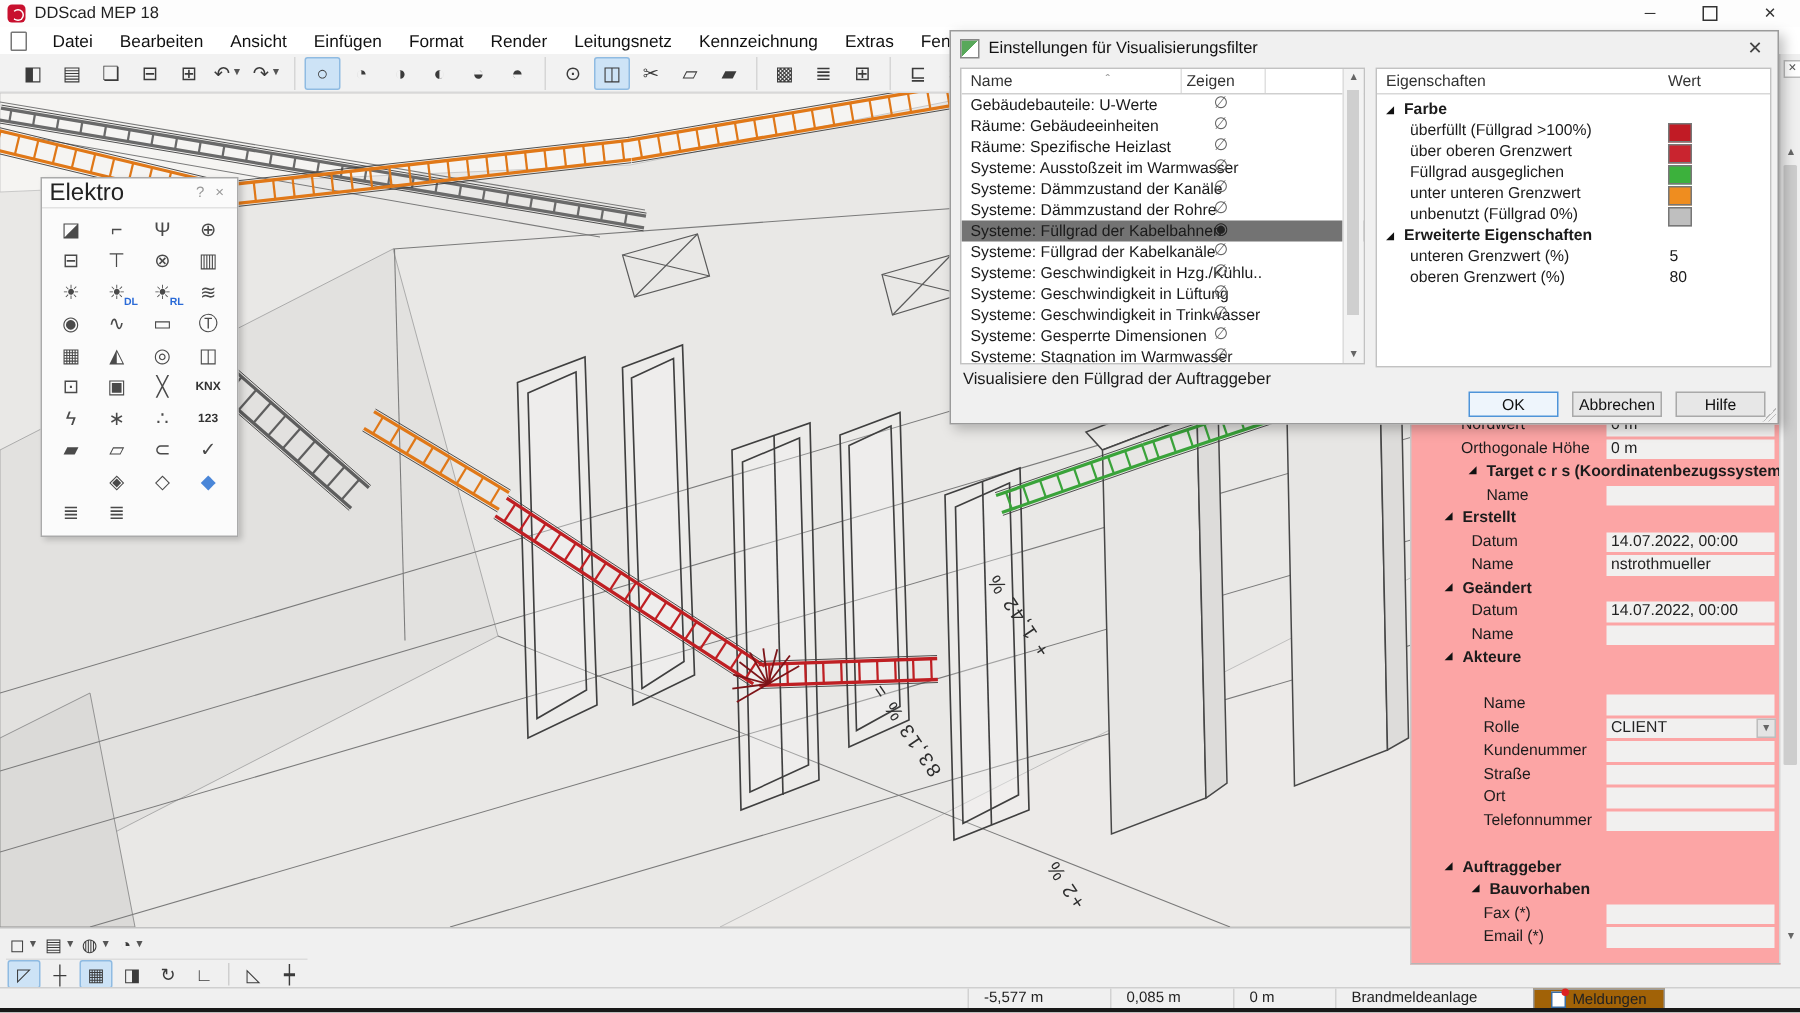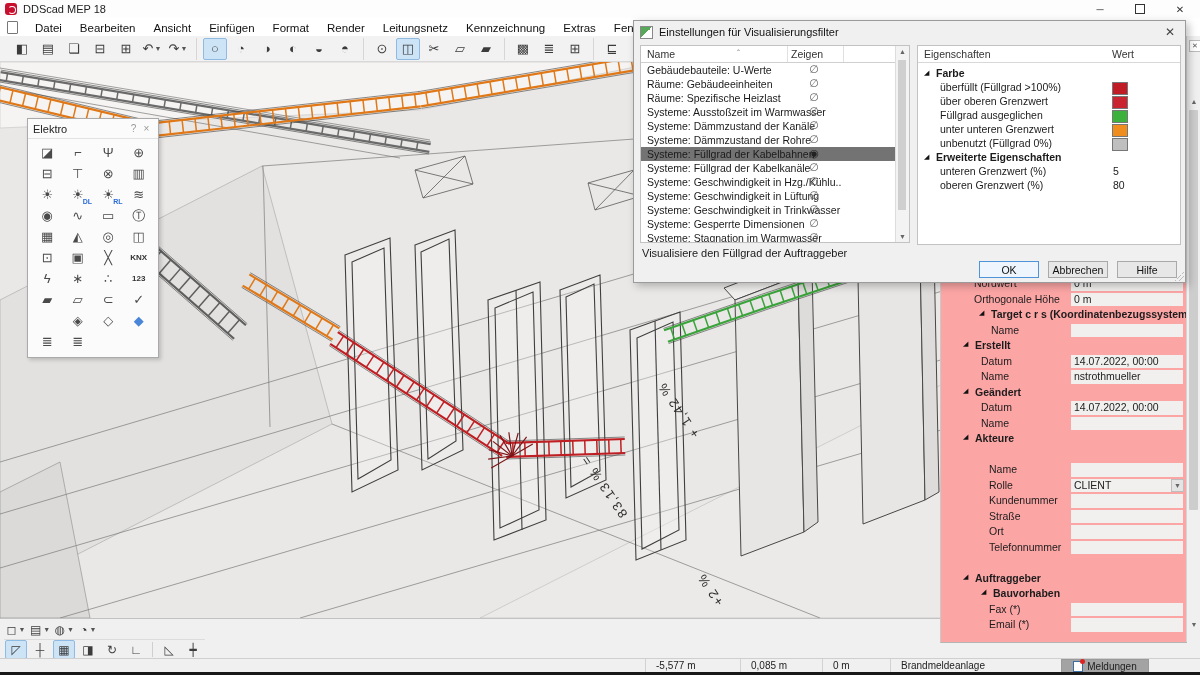--- a/index.html
+++ b/index.html
@@ -29,21 +29,21 @@
   .tbbtn.sel{background:#cde3f6;border-color:#8fbbe2}
   .tbbtn .caret{font-size:7px;color:#555;margin-left:1px}
 
   
   .viewport{left:0;top:62px;width:1200px;height:556px;background:#e9e8e6;z-index:1}
   .anno{font-size:13px;fill:#2e2e2e;letter-spacing:1.5px}
 
   
   .palette{left:27px;top:118px;width:130px;height:238px;background:#fbfbfb;border:1px solid #aaa;box-shadow:2px 2px 4px rgba(0,0,0,.18);z-index:3}
   .palhead{height:19px;display:flex;align-items:center;border-bottom:1px solid #e2e2e2;padding:0 5px}
-  .paltitle{font-size:11px;color:#222}
+  .paltitle{font-size:16px;color:#222}
   .palbtn{margin-left:auto;font-size:10px;color:#999;width:13px;text-align:center}
   .palbtn+.palbtn{margin-left:0}
   .pgrid{display:grid;grid-template-columns:repeat(4,1fr);padding:3px 4px}
   .pcell{height:21px;display:flex;align-items:center;justify-content:center;font-size:13px;color:#4a4a4a;position:relative}
   .pcell .tag{position:absolute;right:1px;bottom:0;font-size:7px;font-weight:bold;color:#2b6bd7}
   .pcell.txt{font-size:8px;font-weight:bold;color:#333;letter-spacing:0}
 
   
   .panel{left:940px;top:36px;width:246px;height:606px;background:#fca5a5;border-left:1px solid #c9c9c9;border-bottom:1px solid #b5b5b5;z-index:2}
   .prow{position:absolute;left:0;width:246px;height:15.5px;font-size:10.5px}
@@ -100,21 +100,21 @@
   .btrow1{top:1px;height:19px}
   .btrow2{top:20px;height:19px;border-top:1px solid #dcdcdc}
   .bbtn{min-width:20px;height:17px;margin:0 1px;display:flex;align-items:center;justify-content:center;font-size:12px;color:#3b3b3b;border:1px solid transparent;border-radius:2px}
   .bbtn.sel{background:#cde3f6;border-color:#8fbbe2}
   .bbtn .caret{font-size:7px;color:#555;margin-left:2px}
   .bsep{width:1px;height:15px;background:#cfcfcf;margin:0 4px}
 
   
   .statusbar{left:0;top:658px;width:1200px;height:13px;background:#f0f0f0;border-top:1px solid #cfcfcf;z-index:3;font-size:10px;color:#222}
   .scell{position:absolute;top:0;height:13px;line-height:13px;padding-left:10px;border-left:1px solid #d2d2d2;box-sizing:border-box;white-space:nowrap}
-  .sbtn{position:absolute;top:0px;left:1061px;width:86px;height:12px;background:#a3a3a3;border:1px solid #9a9a9a;display:flex;align-items:center;justify-content:center;gap:4px;font-size:10px}
+  .sbtn{position:absolute;top:0px;left:1022px;width:86px;height:12px;background:#a16207;border:1px solid #9a9a9a;display:flex;align-items:center;justify-content:center;gap:4px;font-size:10px}
   .sbtnicon{width:8px;height:9px;border:1px solid #3a6ea5;background:#fff;position:relative}
   .sbtnicon:after{content:"";position:absolute;right:-3px;top:-3px;width:5px;height:5px;border-radius:50%;background:#d22}
   .bottomstrip{left:0;top:672px;width:1200px;height:3px;background:#181818;z-index:3}
 </style>
 </head>
 <body>
 
 <div id="app">
 
   <div class="abs titlebar">

